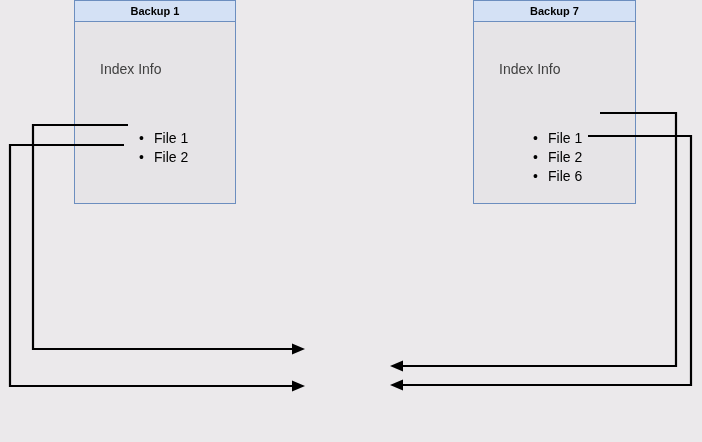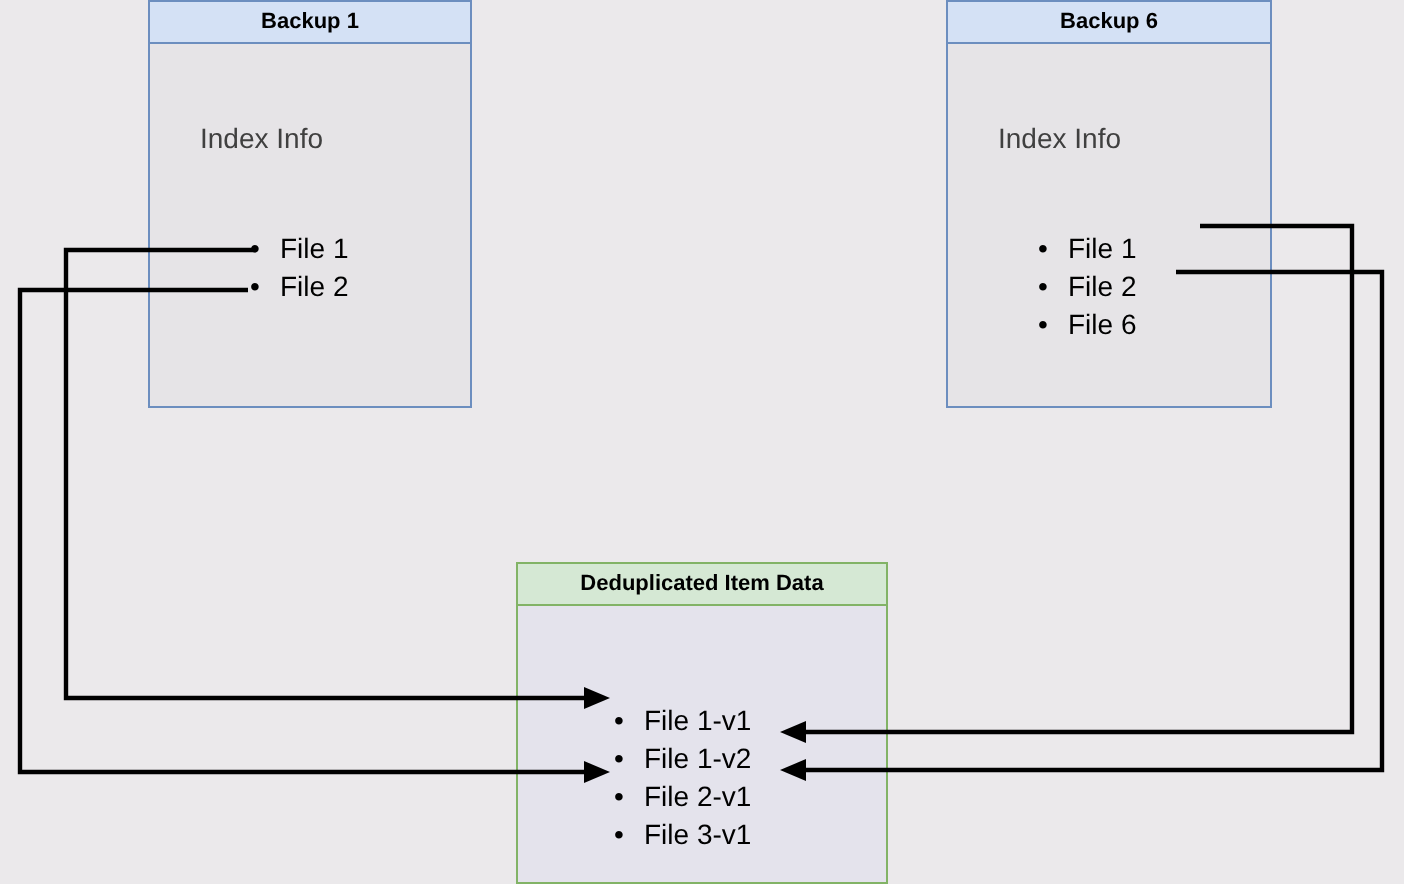--- a/index.html
+++ b/index.html
@@ -63,21 +63,21 @@
     border-top: none;
   }
   .index-label {
     position: absolute;
     font-size: 14px;
     color: #404040;
     white-space: nowrap;
   }
   .file-list {
     position: absolute;
-    margin: 0;
+    margin: 14px;
     padding: 0;
     list-style: none;
   }
   .file-list li {
     font-size: 14px;
     color: #000;
     white-space: nowrap;
     height: 19px;
     line-height: 19px;
     position: relative;
@@ -119,42 +119,31 @@
     <div class="box-body" style="top:22px; height:182px;">
       <div class="index-label" style="left:25px; top:39px;">Index Info</div>
       <ul class="file-list" style="left:50px; top:93px;">
         <li>File 1</li>
         <li>File 2</li>
       </ul>
     </div>
   </div>
 
   <div class="box box-blue" style="left:473px; top:0px; width:163px; height:204px;">
-    <div class="box-header">Backup 6</div>
+    <div class="box-header">Backup 7</div>
     <div class="box-body" style="top:22px; height:182px;">
       <div class="index-label" style="left:25px; top:39px;">Index Info</div>
       <ul class="file-list" style="left:45px; top:93px;">
         <li>File 1</li>
         <li>File 2</li>
         <li>File 6</li>
       </ul>
     </div>
   </div>
 
-  <div class="box box-green" style="left:258px; top:281px; width:186px; height:161px;">
-    <div class="box-header">Deduplicated Item Data</div>
-    <div class="box-body" style="top:22px; height:139px;">
-      <ul class="file-list" style="left:48px; top:48px;">
-        <li>File 1-v1</li>
-        <li>File 1-v2</li>
-        <li>File 2-v1</li>
-        <li>File 3-v1</li>
-      </ul>
-    </div>
-  </div>
 
   <svg class="edges" viewBox="0 0 702 442">
 
     <path d="M 128 125 L 33 125 L 33 349 L 292 349"></path>
     <polygon points="292,343.5 305,349 292,354.5"></polygon>
 
     <path d="M 124 145 L 10 145 L 10 386 L 292 386"></path>
     <polygon points="292,380.5 305,386 292,391.5"></polygon>
 
     <path d="M 600 113 L 676 113 L 676 366 L 403 366"></path>

